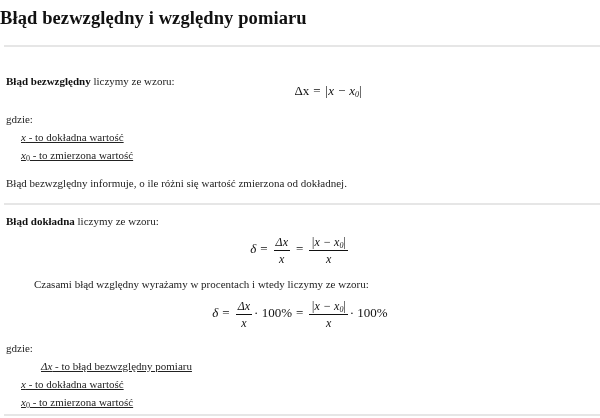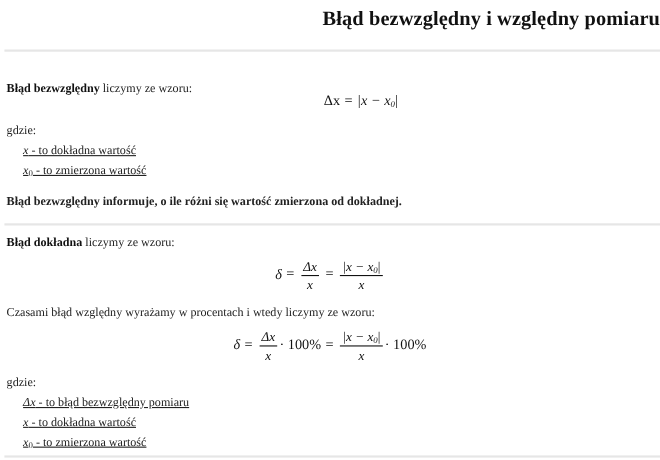--- a/index.html
+++ b/index.html
@@ -5,21 +5,21 @@
     html, body { margin: 0; padding: 0; background: #ffffff; }
     body {
       width: 600px; height: 418px; overflow: hidden;
       font-family: "Liberation Serif", "DejaVu Serif", serif;
       color: #222;
       font-size: 11px;
       position: relative;
     }
     .title {
       position: absolute; left: 0; top: 8px; width: 600px;
-      text-align: right;
+      text-align: left;
       font-size: 18.5px; font-weight: bold; color: #111;
       letter-spacing: 0.1px;
     }
     .hr {
       position: absolute; left: 4px; width: 596px; height: 2px;
       background: #e6e6e6;
     }
     .p { position: absolute; left: 6px; white-space: nowrap; }
     .p b { color: #111; }
     .li { position: absolute; left: 21px; white-space: nowrap; text-decoration: underline; }
@@ -54,52 +54,52 @@
 </div>
 
 <div class="p" style="top:113px;">gdzie:</div>
 <div class="li" style="top:131px;">
   <span class="m">x</span><span> - to dokładna wartość</span>
 </div>
 <div class="li" style="top:149px;">
   <span class="m">x</span><sub>0</sub><span> - to zmierzona wartość</span>
 </div>
 
-<div class="p" style="top:177px;font-weight:bold;">Błąd bezwzględny informuje, o ile różni się wartość zmierzona od dokładnej.</div>
+<div class="p" style="top:177px;">Błąd bezwzględny informuje, o ile różni się wartość zmierzona od dokładnej.</div>
 
 <div class="hr" style="top:203px;"></div>
 
 <div class="p" style="top:215px;">
   <b>Błąd dokładna</b><span> liczymy ze wzoru:</span>
 </div>
 
 <div class="formula m" style="top:235px;">
   <span>δ</span><span class="op">=</span><span class="frac">
       <span class="num">Δx</span>
       <span class="den">x</span>
     </span><span class="op">=</span><span class="frac">
       <span class="num"><span>|x − x</span><sub>0</sub><span class="mr">|</span></span>
       <span class="den">x</span>
     </span>
 </div>
 
-<div class="p" style="top:278px;">Czasami błąd względny wyrażamy w procentach i wtedy liczymy ze wzoru:</div>
+<div class="p" style="top:278px;margin-left:28px;">Czasami błąd względny wyrażamy w procentach i wtedy liczymy ze wzoru:</div>
 
 <div class="formula m" style="top:299px;">
   <span>δ</span><span class="op">=</span><span class="frac">
       <span class="num">Δx</span>
       <span class="den">x</span>
     </span><span class="mr">· 100%</span><span class="op">=</span><span class="frac">
       <span class="num"><span>|x − x</span><sub>0</sub><span class="mr">|</span></span>
       <span class="den">x</span>
     </span><span class="mr">· 100%</span>
 </div>
 
 <div class="p" style="top:342px;">gdzie:</div>
-<div class="li" style="top:360px;">
+<div class="li" style="top:360px;margin-left:20px;">
   <span class="m">Δx</span><span> - to błąd bezwzględny pomiaru</span>
 </div>
 <div class="li" style="top:378px;">
   <span class="m">x</span><span> - to dokładna wartość</span>
 </div>
 <div class="li" style="top:396px;">
   <span class="m">x</span><sub>0</sub><span> - to zmierzona wartość</span>
 </div>
 
 <div class="hr" style="top:414px;"></div>

